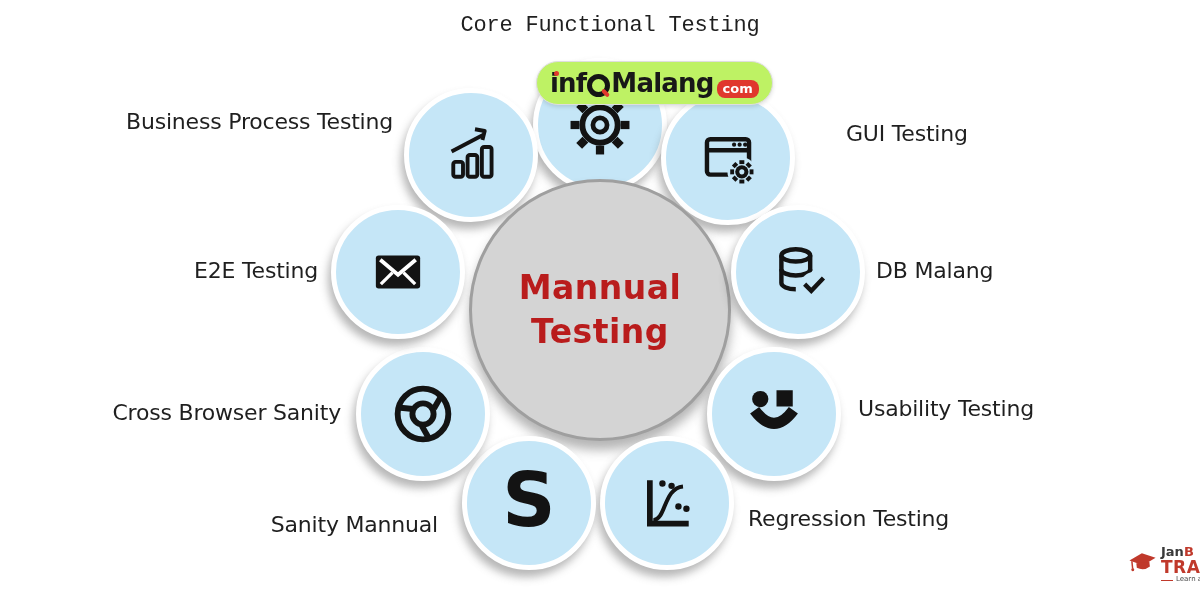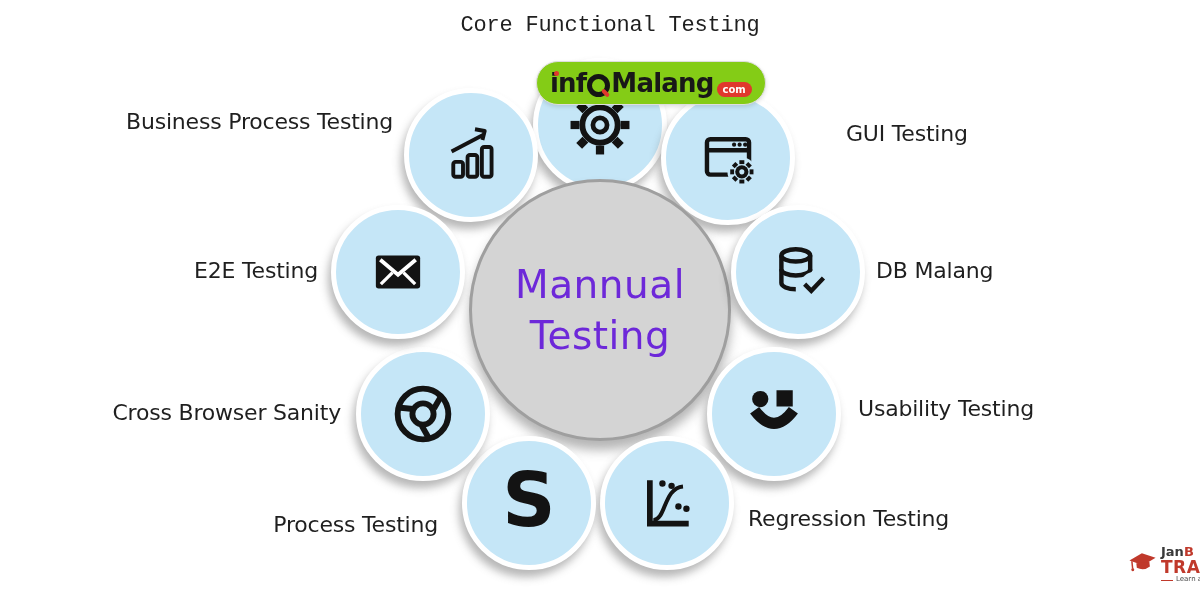--- a/index.html
+++ b/index.html
@@ -15,42 +15,42 @@
   }
   .z-back{z-index:1;} .z-front{z-index:3;}
   .center-circle{
     position:absolute;left:469px;top:179px;width:256px;height:256px;
     border-radius:50%;background:#d4d4d4;border:3px solid #9f9f9f;
     box-shadow:0 9px 11px rgba(90,90,90,.45);
     display:flex;flex-direction:column;align-items:center;justify-content:center;
     z-index:2;text-align:center;
   }
   .center-circle .line{
-    font-size:39px;font-weight:400;color:#6d28d9;line-height:1.32;letter-spacing:.5px;
+    font-size:33px;font-weight:700;color:#b91c1c;line-height:1.32;letter-spacing:.5px;
   }
   .label{
     position:absolute;font-size:22px;color:#1f1f1f;white-space:nowrap;z-index:4;
     letter-spacing:-.2px;
   }
   .label.cx{transform:translateX(-50%);}
   .icon{display:flex;align-items:center;justify-content:center;}
   .s-letter{font-size:74px;font-weight:800;color:#131313;line-height:1;margin-top:-6px;}
   
   .pill-logo{
     position:absolute;left:536px;top:61px;height:42px;padding:0 13px;
-    background:#84cc16;border:1.5px solid #dedede;border-radius:22px;
+    background:#bef264;border:1.5px solid #dedede;border-radius:22px;
     box-shadow:0 2px 4px rgba(0,0,0,.12);
     display:flex;align-items:center;z-index:6;
   }
   .pill-logo .word{font-size:26px;font-weight:800;color:#181818;letter-spacing:-.8px;line-height:1;}
   .pill-logo .i-dot{position:absolute;left:17px;top:9px;width:5px;height:5px;border-radius:50%;background:#e0382d;z-index:7;}
   .mag-o{position:relative;width:13px;height:13px;border:5px solid #141414;border-radius:50%;margin:4px 1px 0 1px;}
   .mag-handle{position:absolute;right:-5px;bottom:-3px;width:9px;height:4px;background:#e0382d;transform:rotate(45deg);border-radius:2px;}
   .tld-badge{
-    background:#e0382d;color:#ffffff;font-size:10px;font-weight:bold;
+    background:#e0382d;color:#ffffff;font-size:13px;font-weight:bold;
     padding:2px 6px;border-radius:8px;margin-left:3px;margin-top:12px;line-height:1.1;
   }
   
   .watermark{position:absolute;left:1128px;top:545px;display:flex;align-items:flex-start;z-index:6;}
   .wm-cap{margin-top:4px;margin-right:3px;transform:rotate(-6deg);}
   .wm-text{display:flex;flex-direction:column;line-height:1.05;}
   .wm-line1{font-size:13px;font-weight:bold;}
   .wm-dark{color:#3a3a3a;} .wm-red{color:#c0392b;}
   .wm-line2{font-size:17px;font-weight:800;color:#c0392b;letter-spacing:.5px;}
   .wm-line3{font-size:7px;color:#4a4a4a;display:flex;align-items:center;gap:3px;}
@@ -148,21 +148,21 @@
       <circle cx="38" cy="31" r="2.8" fill="#131313"></circle>
       <circle cx="45" cy="33" r="2.8" fill="#131313"></circle>
     </svg>
   </span>
 </div>
 <div class="label" style="left:748px;top:506px;">Regression Testing</div>
 
 <div class="node z-front" style="left:462px;top:436px;">
   <span class="icon s-letter">S</span>
 </div>
-<div class="label" style="right:762px;top:512px;">Process Testing</div>
+<div class="label" style="right:762px;top:512px;">Sanity Mannual</div>
 
 <div class="node z-front" style="left:356px;top:347px;">
   <span class="icon">
     <svg width="66" height="66" viewBox="0 0 56 56">
       <g class="st" stroke-width="5">
         <circle cx="28" cy="28" r="21.5"></circle>
         <circle cx="28" cy="28" r="9"></circle>
         <line x1="6.8" y1="22.5" x2="19.6" y2="23.8"></line>
         <line x1="43.6" y1="12.6" x2="37.2" y2="23.6"></line>
         <line x1="33.3" y1="49.2" x2="27" y2="38.1"></line>

